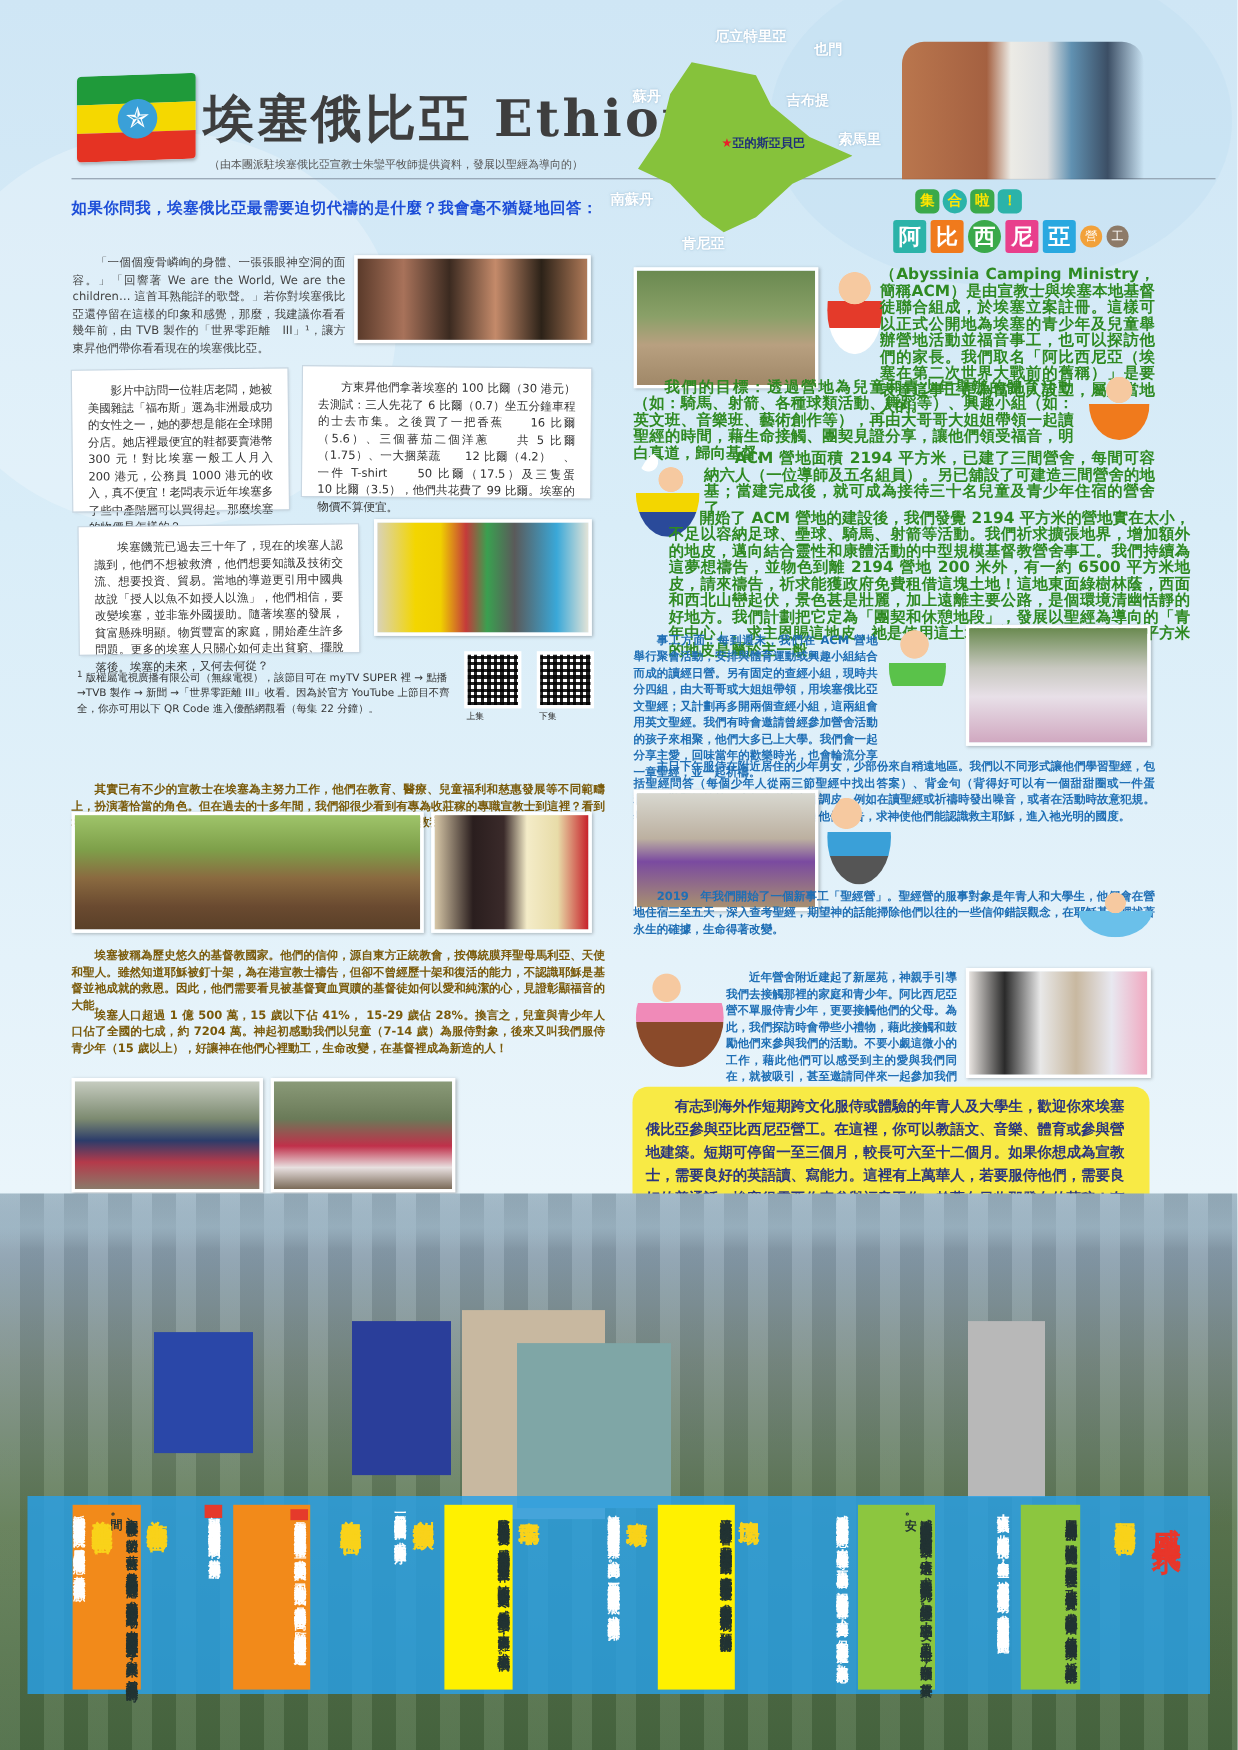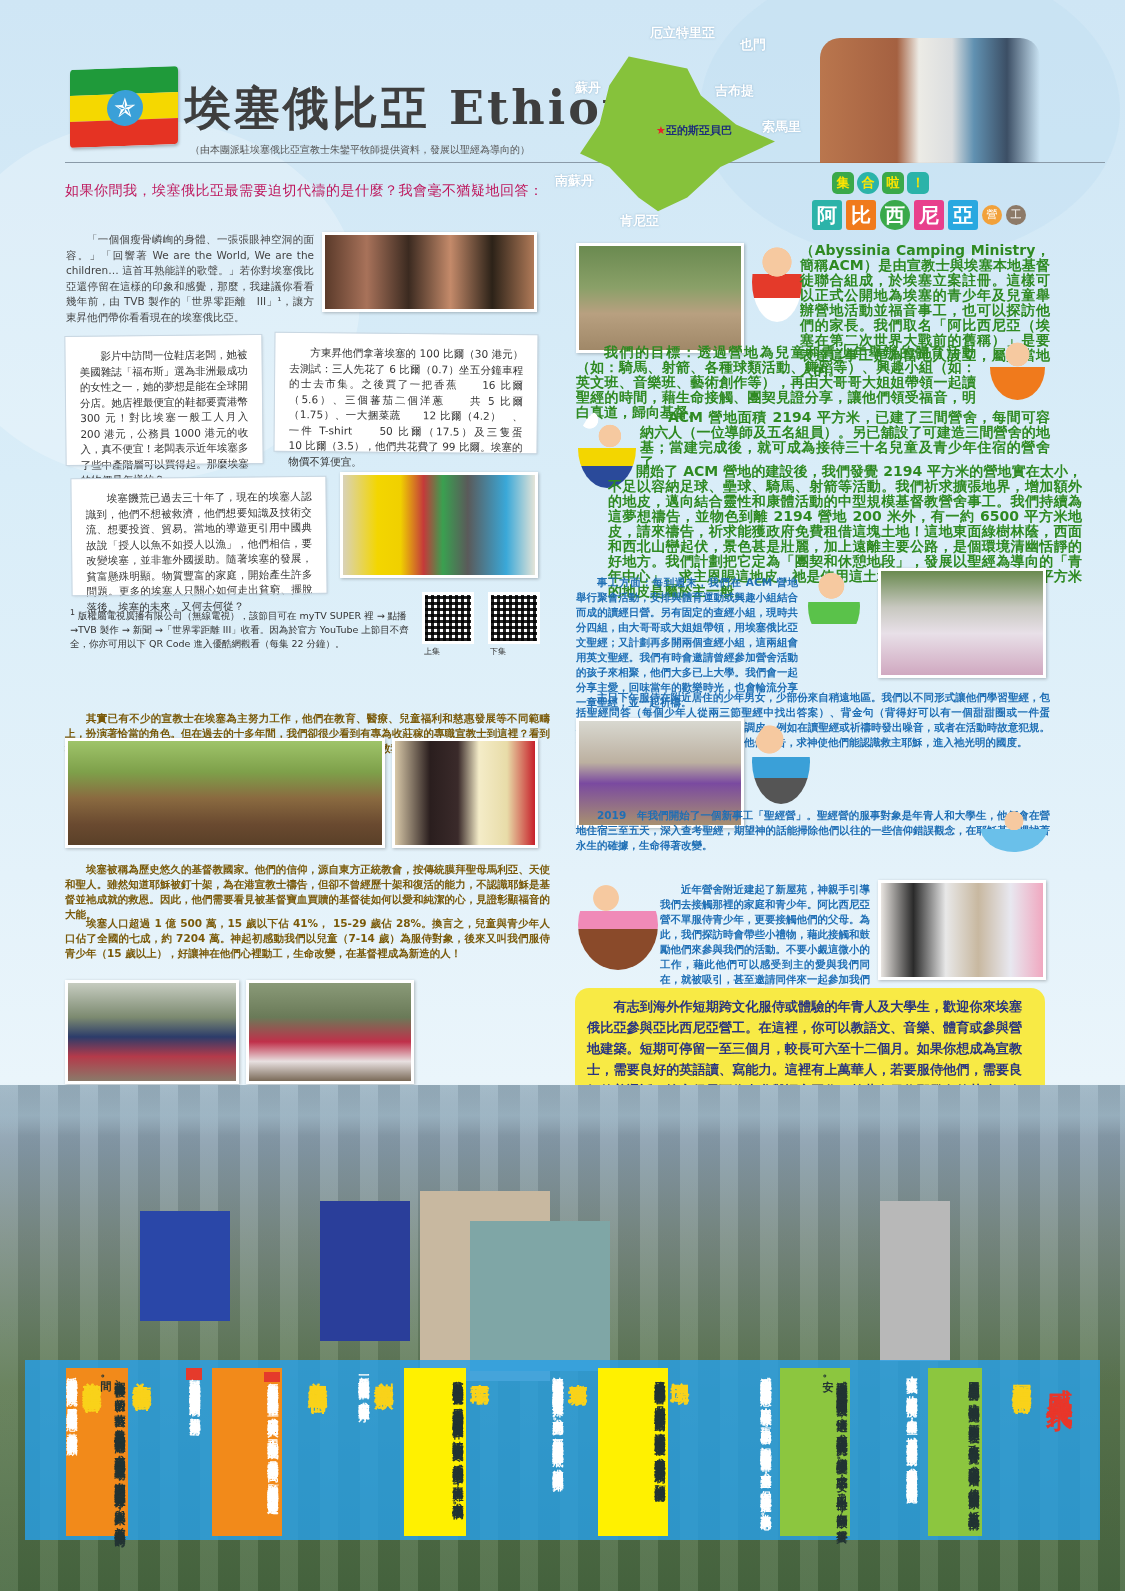--- a/index.html
+++ b/index.html
@@ -15,21 +15,21 @@
 
   
   .flag { left: 70px; top: 68px; width: 108px; height: 78px; transform: skewY(-2deg); border-radius: 4px; overflow:hidden; box-shadow: 1px 2px 3px rgba(0,0,0,.25);}
   .flag .g { height: 33.3%; background:#1f9a3a; }
   .flag .y { height: 33.3%; background:#f5d800; }
   .flag .r { height: 33.4%; background:#e53323; }
   .flag .emb { position:absolute; left:37px; top:22px; width:36px; height:36px; border-radius:50%; background:#3aa0d8; color:#fff; font-size:26px; line-height:36px; text-align:center; }
   .title { left: 185px; top: 78px; font-family: "DejaVu Serif", serif; font-size: 46px; color:#3e3e3e; letter-spacing: 3px; font-weight: bold; }
   .subtitle { left: 190px; top: 143px; font-size: 10px; color:#555; }
   .hrule { left: 65px; top: 162px; width: 1040px; height: 1px; background:#8a9aa8; }
-  .quote { left: 65px; top: 180px; font-size: 14px; color:#be185d; line-height: 20px; font-weight: normal; letter-spacing: 0.5px; }
+  .quote { left: 65px; top: 180px; font-size: 14px; color:#1d4ed8; line-height: 20px; font-weight: bold; letter-spacing: 0.5px; }
 
   
   .map-label { color:#fff; font-size:13px; font-weight:bold; text-shadow: 0 0 2px rgba(80,130,170,.5); }
   .eth-map { left: 580px; top: 48px; width: 195px; height: 170px; background:#86c23b; clip-path: polygon(25% 5%, 55% 12%, 62% 28%, 80% 45%, 100% 55%, 72% 70%, 55% 88%, 40% 96%, 30% 88%, 15% 70%, 0% 62%, 10% 45%, 15% 22%); }
   .capital { left: 656px; top: 123px; font-size: 11px; color:#1d2e7a; font-weight: bold; }
   .capital .star { color:#e8202a; }
 
   .horses { left: 820px; top: 38px; width: 220px; height: 125px; background: linear-gradient(90deg, #b86a3b 0%, #a0522d 35%, #f0ece4 45%, #ddd 60%, #5588aa 70%, #2c3e55 85%, transparent 100%); border-radius: 20px 20px 0 0; opacity:.9; }
 
   

